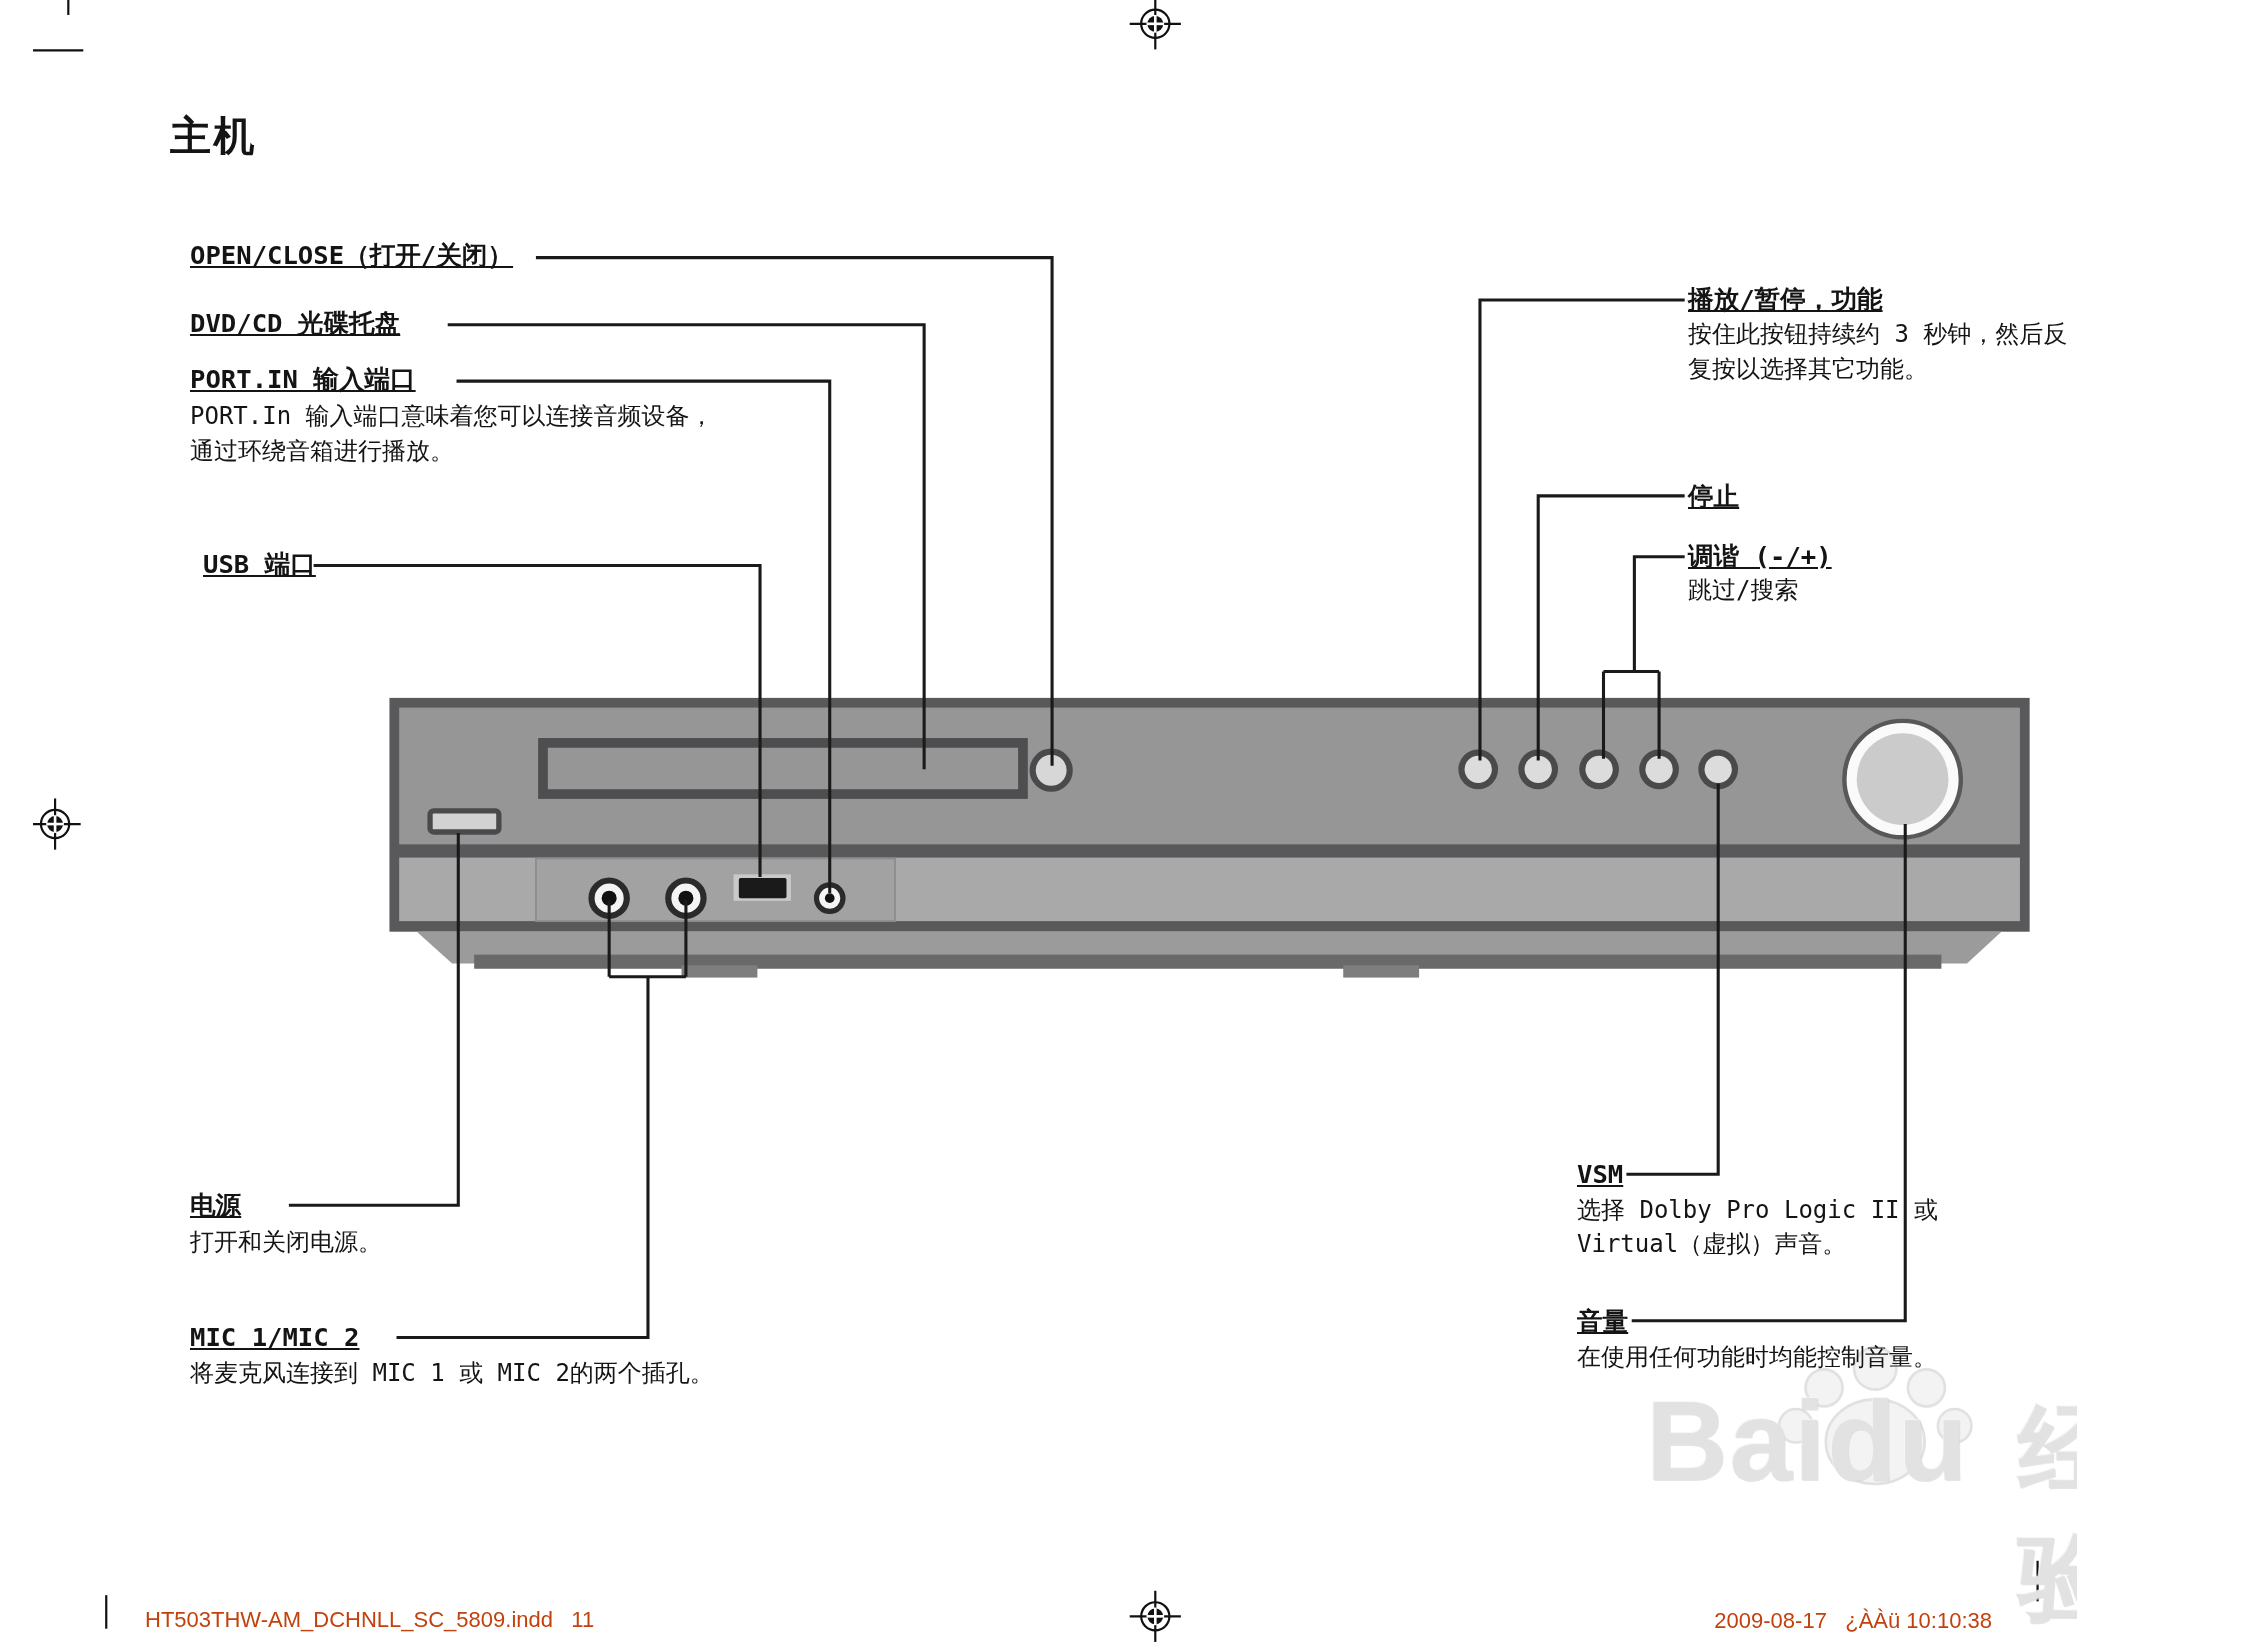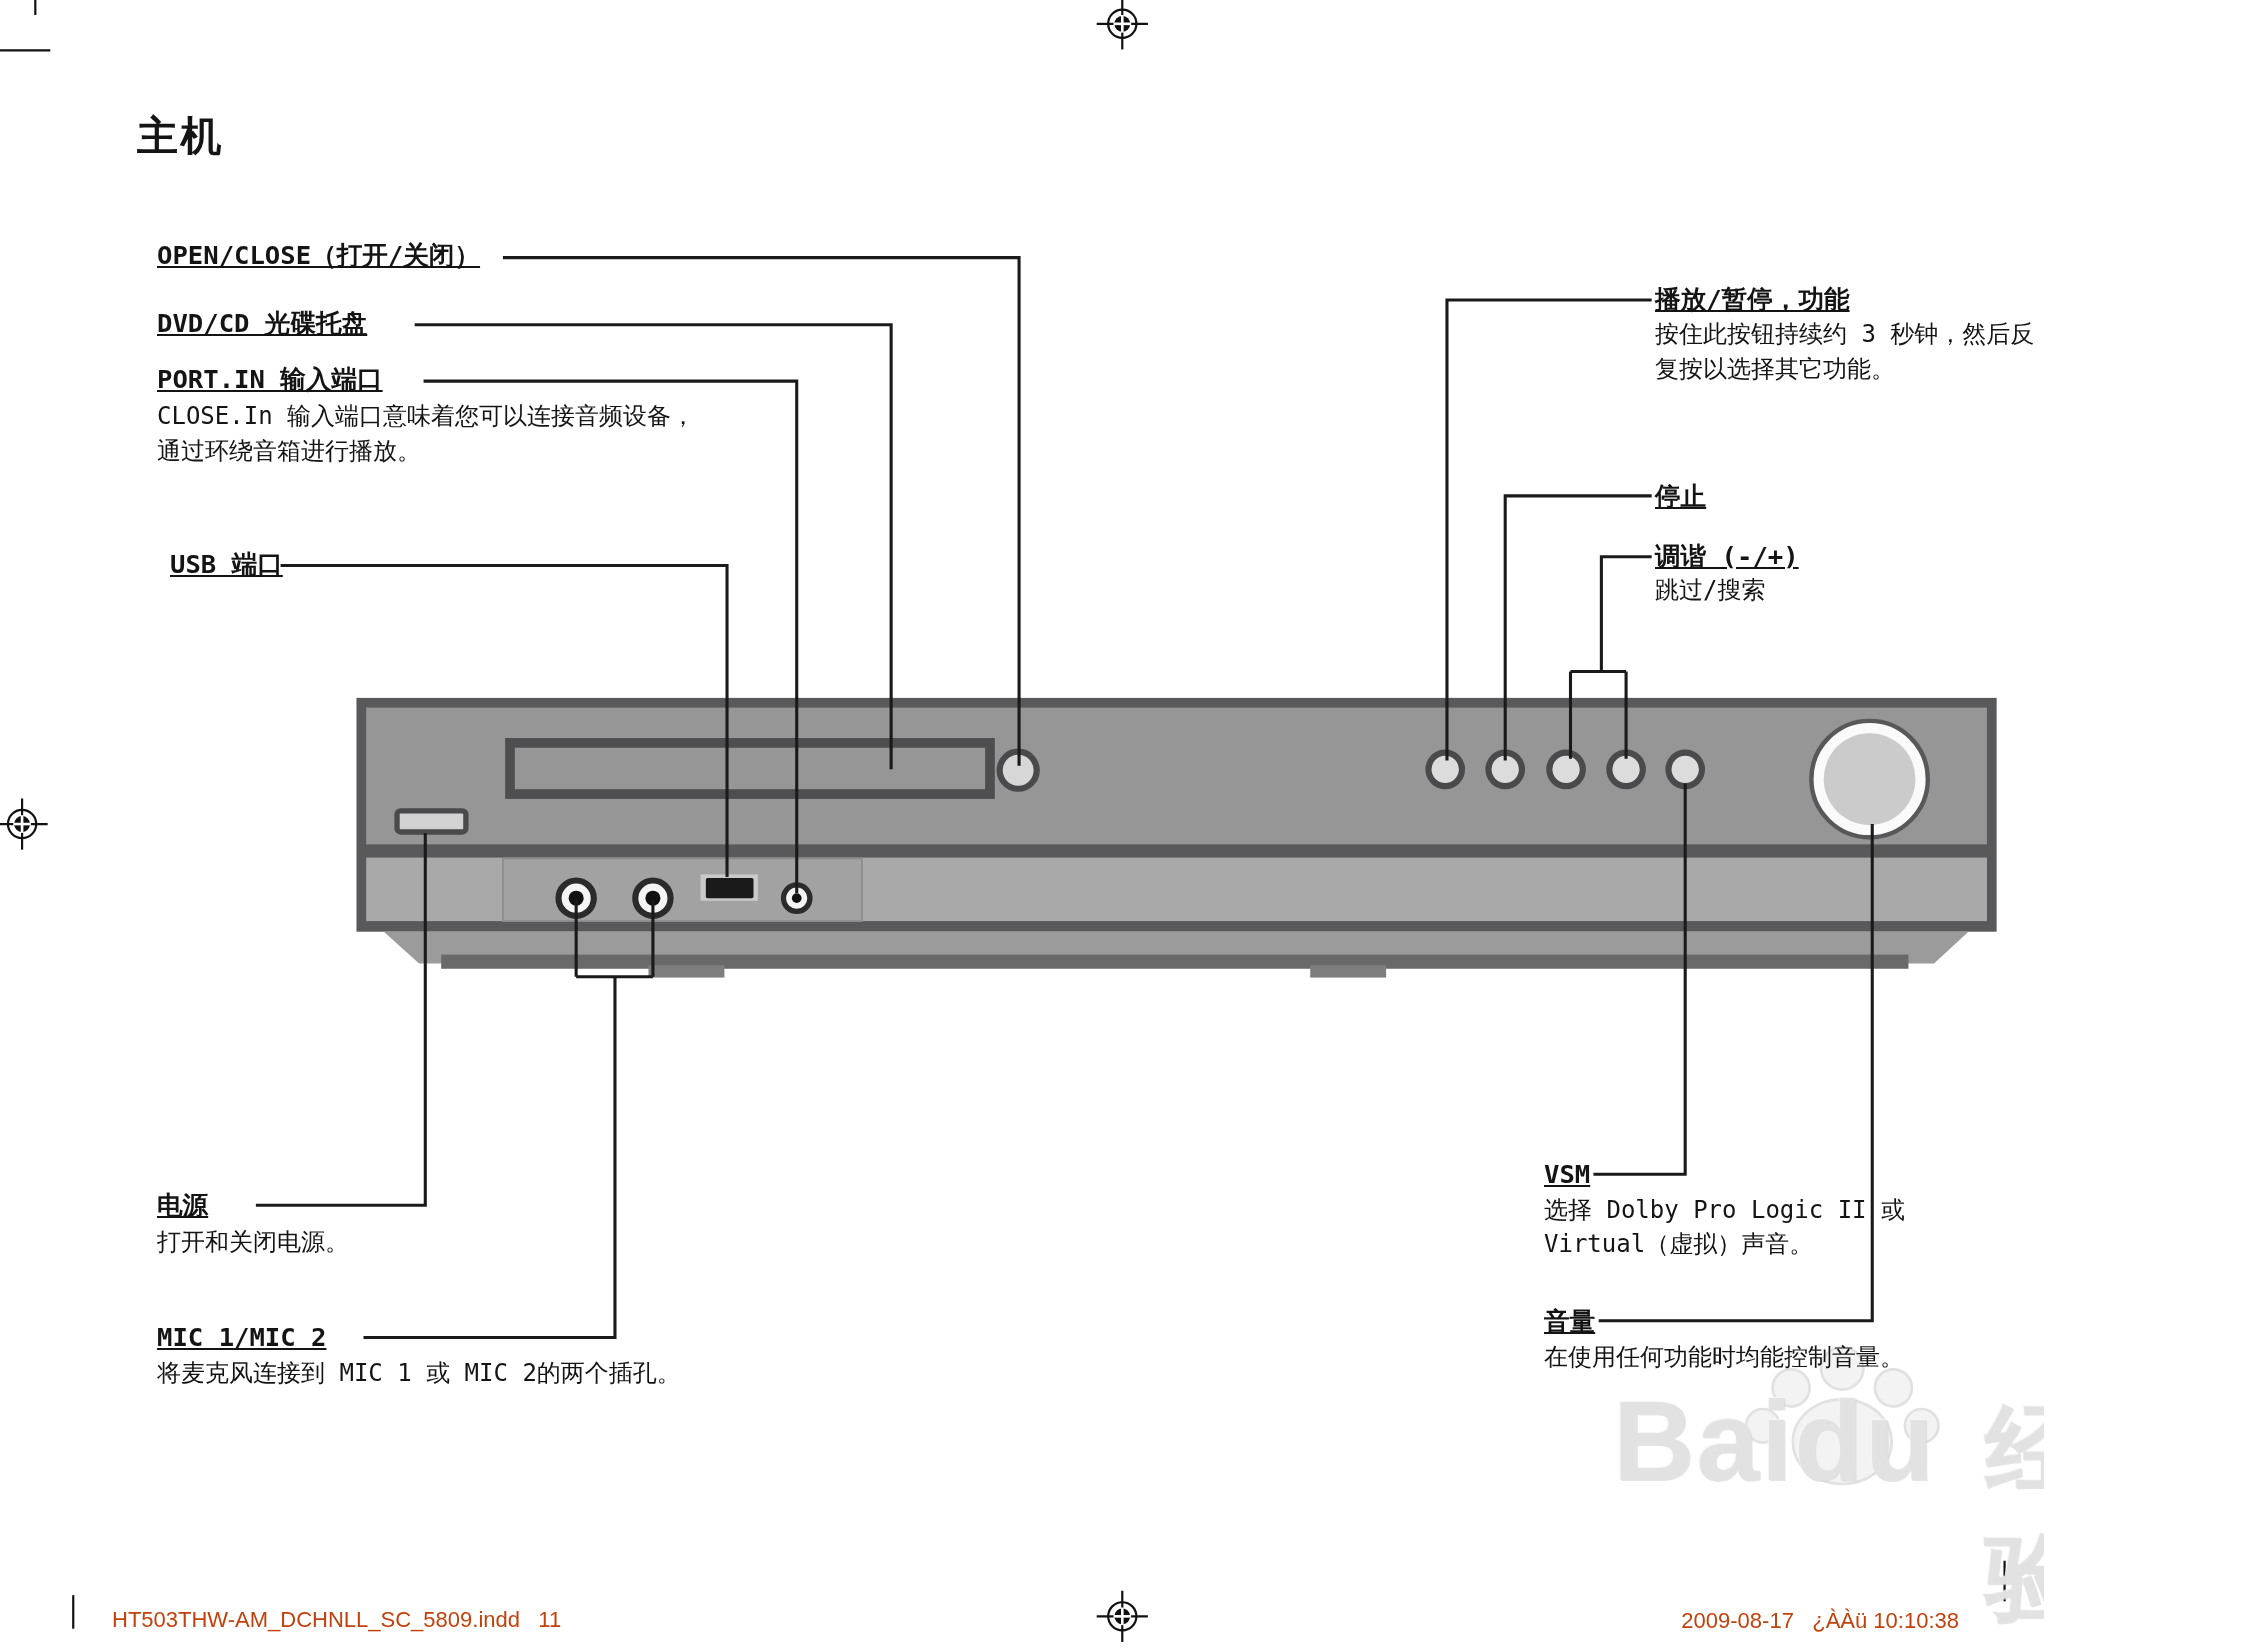--- a/index.html
+++ b/index.html
@@ -1,17 +1,17 @@
 <!DOCTYPE html>
 <html style="font-size:14px"><head>
 <meta charset="utf-8">
 <style>
   html,body{margin:0;padding:0;background:#ffffff;}
   #canvas{position:relative;width:2044px;height:1649px;background:#ffffff;overflow:hidden;
-          font-family:"DejaVu Sans Mono","DejaVu Sans",monospace;color:#111;}
+          font-family:"DejaVu Sans Mono","DejaVu Sans",monospace;color:#111;margin-left:33px;}
   #art{position:absolute;left:0;top:0;z-index:1;}
   .lbl{position:absolute;z-index:3;white-space:pre;line-height:1.25;color:#141414;
        font-family:"DejaVu Sans Mono","DejaVu Sans",monospace;}
   .b{font-weight:700;text-decoration:underline;}
   .t29{font-size:25.6px;}
   .t27{font-size:24px;}
   .title{font-size:41px;font-weight:600;letter-spacing:2.6px;}
   .footer{font-family:"Liberation Sans","DejaVu Sans",sans-serif;font-size:22px;color:#c2410c;}
   .pagenum{font-family:"DejaVu Serif","Liberation Serif",serif;font-size:32px;color:#333;}
   .wm{position:absolute;z-index:5;font-family:"Liberation Sans","DejaVu Sans",sans-serif;
@@ -127,21 +127,21 @@
 
       <path d="M 2122,934 V 1497 H 1812"></path>
     </g>
   </svg>
 
   <div class="lbl title" style="left:137px;top:111px;">主机</div>
 
   <div class="lbl t29 b" style="left:157px;top:240px;">OPEN/CLOSE（打开/关闭）</div>
   <div class="lbl t29 b" style="left:157px;top:308px;">DVD/CD 光碟托盘</div>
   <div class="lbl t29 b" style="left:157px;top:364px;">PORT.IN 输入端口</div>
-  <div class="lbl t27" style="left:157px;top:401px;">CLOSE.In 输入端口意味着您可以连接音频设备，</div>
+  <div class="lbl t27" style="left:157px;top:401px;">PORT.In 输入端口意味着您可以连接音频设备，</div>
   <div class="lbl t27" style="left:157px;top:436px;">通过环绕音箱进行播放。</div>
   <div class="lbl t29 b" style="left:170px;top:549px;">USB 端口</div>
 
   <div class="lbl t29 b" style="left:1655px;top:284px;">播放/暂停，功能</div>
   <div class="lbl t27" style="left:1655px;top:319px;">按住此按钮持续约 3 秒钟，然后反</div>
   <div class="lbl t27" style="left:1655px;top:354px;">复按以选择其它功能。</div>
   <div class="lbl t29 b" style="left:1655px;top:481px;">停止</div>
   <div class="lbl t29 b" style="left:1655px;top:541px;">调谐 (-/+)</div>
   <div class="lbl t27" style="left:1655px;top:575px;">跳过/搜索</div>
 

